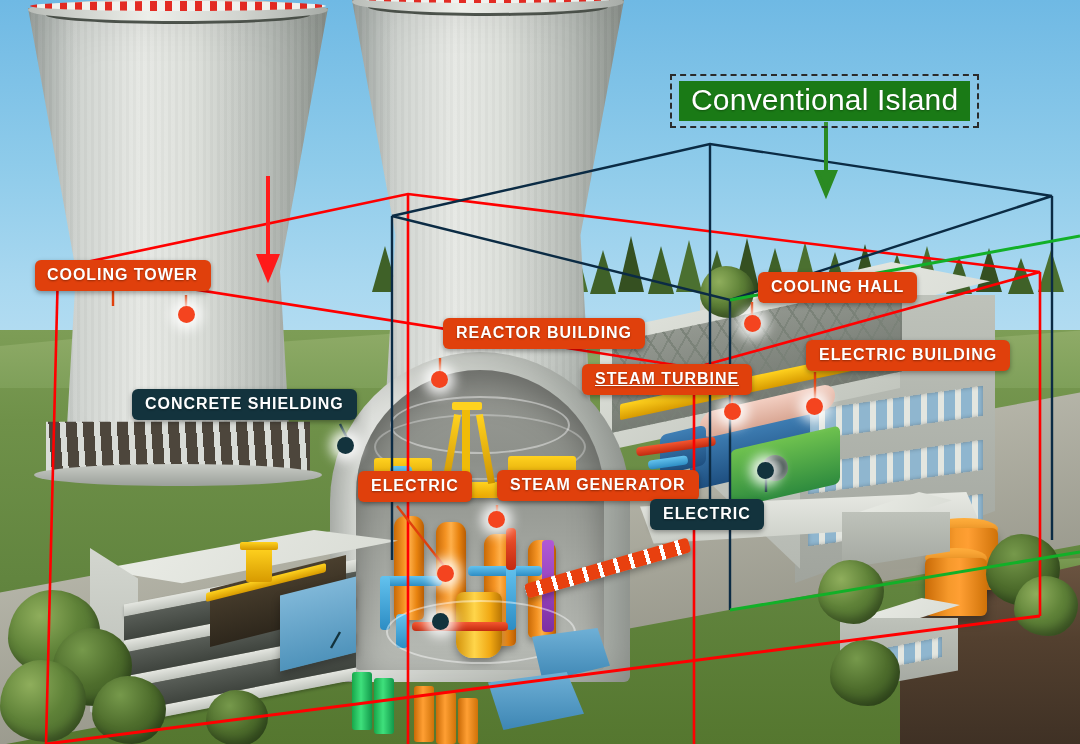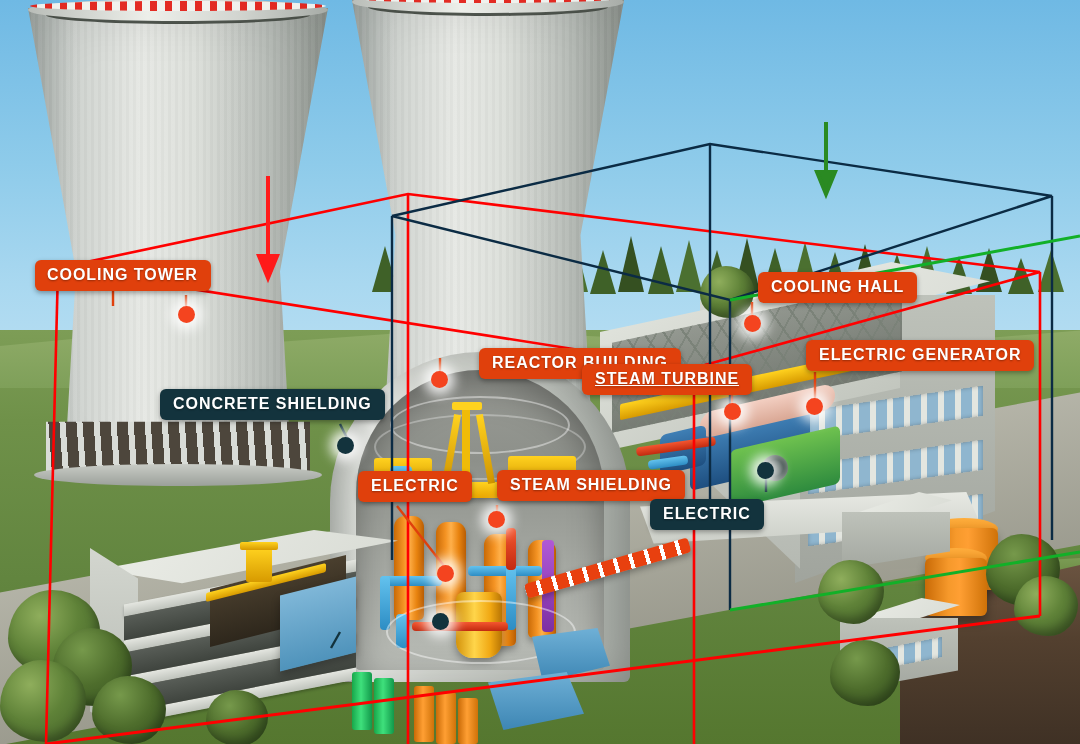--- a/index.html
+++ b/index.html
@@ -499,33 +499,36 @@
     <div class="dot red" style="left:437px;top:565px;"></div>
     <div class="dot navy" style="left:432px;top:613px;"></div>
     <div class="dot red" style="left:488px;top:511px;"></div>
     <div class="dot red" style="left:744px;top:315px;"></div>
     <div class="dot red" style="left:724px;top:403px;"></div>
     <div class="dot red" style="left:806px;top:398px;"></div>
     <div class="dot navy" style="left:757px;top:462px;"></div>
   </div>
 
 
+  <div class="island-lbl green" style="left:670px;top:74px;">
+    <span class="inner">Conventional Island</span>
+  </div>
 
   <div class="lbl orange" style="left:35px;top:260px;padding-left:12px;">COOLING TOWER</div>
 
-  <div class="lbl navy" style="left:160px;top:389px;">CONCRETE SHIELDING</div>
-
-  <div class="lbl orange" style="left:443px;top:348px;margin-left:36px;">REACTOR BUILDING</div>
+  <div class="lbl navy" style="left:132px;top:389px;">CONCRETE SHIELDING</div>
+
+  <div class="lbl orange" style="left:443px;top:318px;">REACTOR BUILDING</div>
 
   <div class="lbl orange" style="left:582px;top:364px;text-decoration:underline;">STEAM TURBINE</div>
 
   <div class="lbl orange" style="left:758px;top:272px;">COOLING HALL</div>
 
-  <div class="lbl orange" style="left:806px;top:340px;">ELECTRIC GENERATOR</div>
+  <div class="lbl orange" style="left:806px;top:340px;">ELECTRIC BUILDING</div>
 
   <div class="lbl orange" style="left:358px;top:471px;">ELECTRIC</div>
 
-  <div class="lbl orange" style="left:497px;top:470px;">STEAM SHIELDING</div>
+  <div class="lbl orange" style="left:497px;top:470px;">STEAM GENERATOR</div>
 
   <div class="lbl navy" style="left:650px;top:499px;">ELECTRIC</div>
 
 
 </div>
 
 </body></html>

